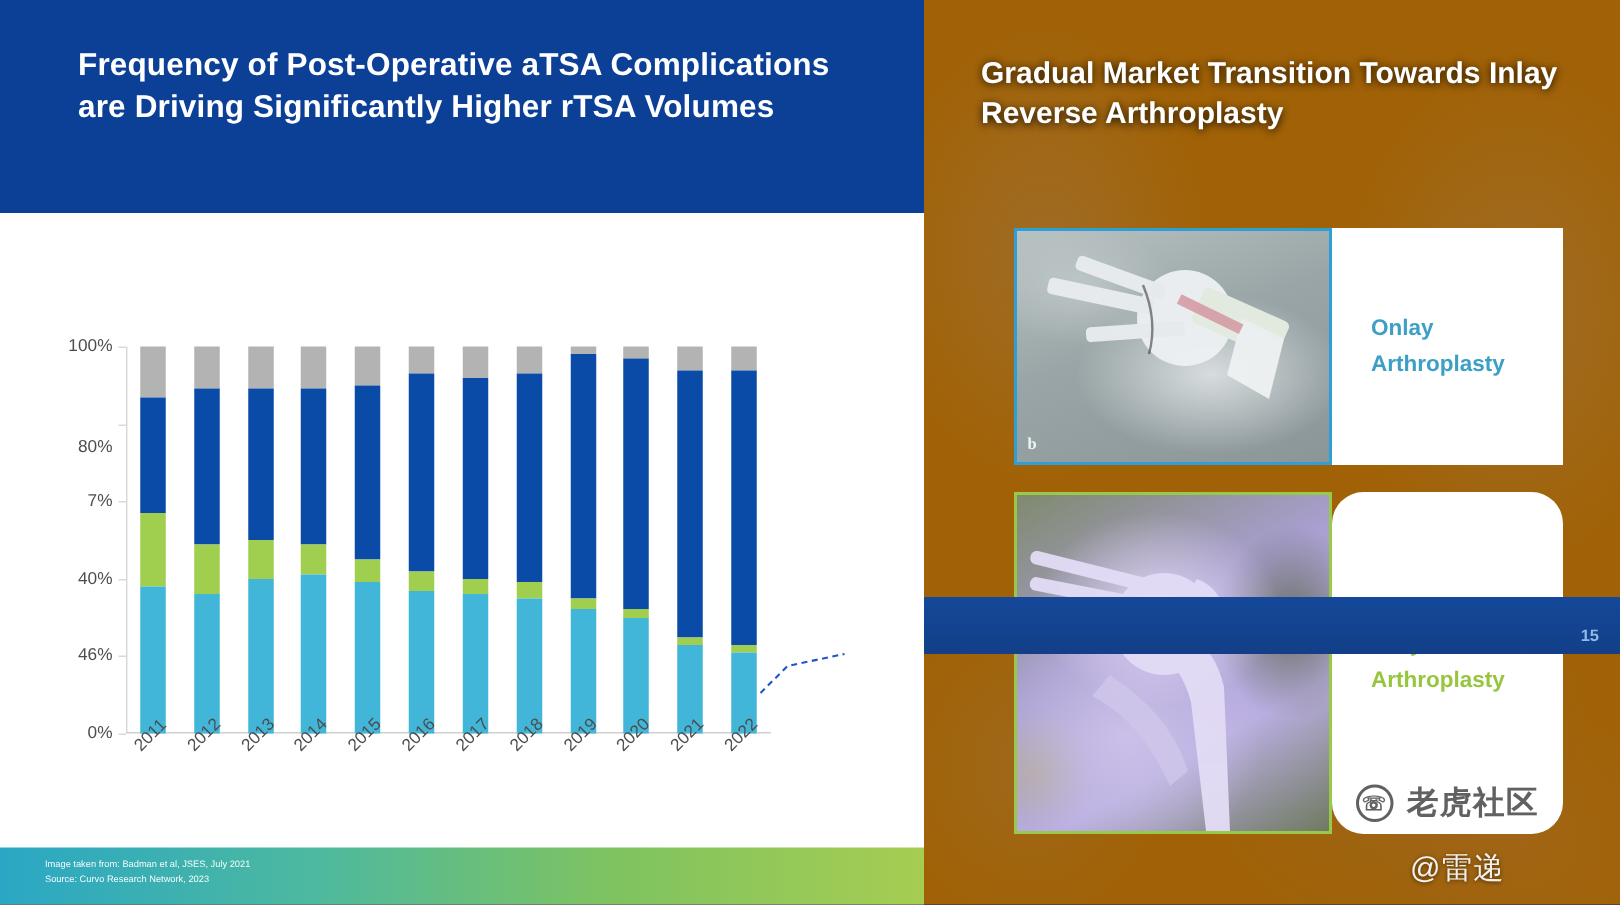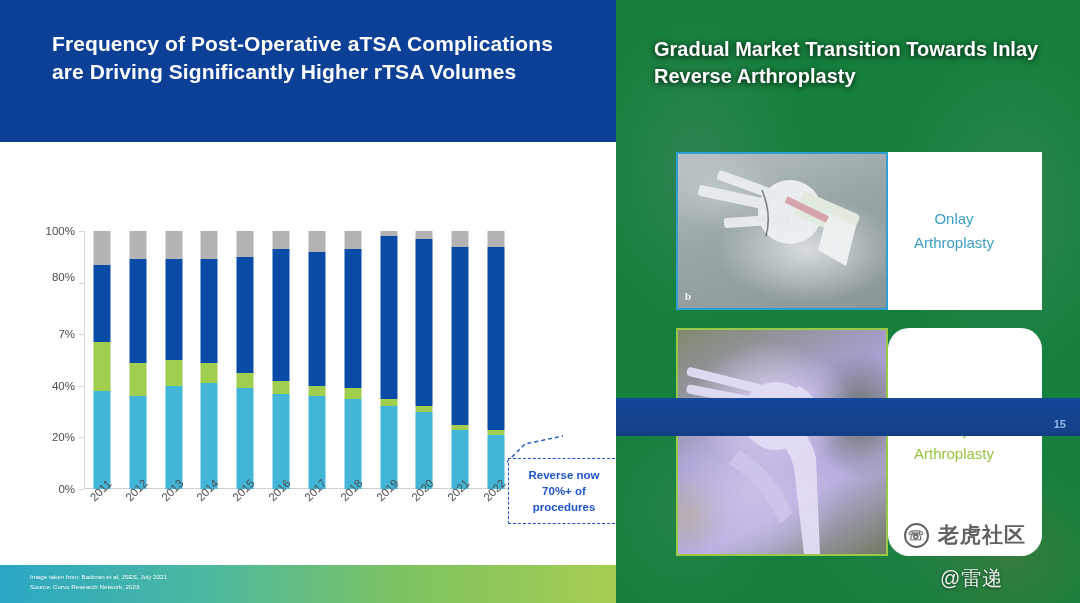--- a/index.html
+++ b/index.html
@@ -72,21 +72,21 @@
     background:linear-gradient(90deg,#2aa7c4 0%,#4db99f 34%,#7ec360 66%,#a6cd52 100%);
   }
   #source-text {
     position:absolute; left:30px; top:7px;
     font-size:6.2px; color:#ffffff; line-height:1.65; opacity:.95;
   }
 
   
   #right-panel {
     position:absolute; left:616px; top:0; width:464px; height:603px;
-    background:#15803d; overflow:hidden;
+    background:#a16207; overflow:hidden;
   }
   .body-shade {
     position:absolute; border-radius:50%;
     background:radial-gradient(closest-side,rgba(150,150,160,.20),rgba(0,0,0,0) 72%);
     pointer-events:none;
   }
   #shade-a { left:-70px; top:-40px; width:300px; height:420px; }
   #shade-b { right:-90px; top:-20px; width:320px; height:460px; }
   #shade-c { left:120px; top:300px; width:380px; height:380px;
              background:radial-gradient(closest-side,rgba(120,120,130,.16),rgba(0,0,0,0) 70%); }
@@ -111,21 +111,21 @@
   }
   #xray-onlay { height:158px; border:2px solid #2e9fd4; }
   #xray-inlay { height:228px; border:2px solid #9ac94a; }
 
   .label-card {
     background:#ffffff; display:flex; align-items:center;
     padding-left:26px; width:154px;
   }
   #label-onlay { height:158px; }
   #label-inlay { height:228px;border-radius:21px; }
-  .label-text { font-size:15px; font-weight:normal; line-height:1.6;text-align:center; }
+  .label-text { font-size:15px; font-weight:bold; line-height:1.6; }
   #onlay-text { color:#3d9fc4; }
   #inlay-text { color:#98c53f; }
 
   
   .xr-bg { position:absolute; inset:0; }
   #xr-bg-onlay {
     background:
       radial-gradient(ellipse 60% 48% at 62% 62%, rgba(232,236,238,.80), rgba(0,0,0,0) 72%),
       radial-gradient(ellipse 40% 34% at 20% 24%, rgba(205,212,214,.55), rgba(0,0,0,0) 75%),
       linear-gradient(160deg,#b9c2c3 0%,#99a5a6 45%,#8b9699 100%);
@@ -183,27 +183,27 @@
     </div>
 
     <div id="chart-card">
 
       <div id="plot">
         <div id="axis-line"></div>
         <div id="axis-base"></div>
         <div id="y-axis">
             <div class="ylabel" style="top: 258px;">0%</div>
             <div class="ytick" style="top: 258px;"></div>
-            <div class="ylabel" style="top: 206.4px;">20%</div>
+            <div class="ylabel" style="top: 206.4px;">46%</div>
             <div class="ytick" style="top: 206.4px;"></div>
             <div class="ylabel" style="top: 154.8px;">40%</div>
             <div class="ytick" style="top: 154.8px;"></div>
             <div class="ylabel" style="top: 103.2px;">7%</div>
             <div class="ytick" style="top: 103.2px;"></div>
-            <div class="ylabel" style="top: 46px; margin-left: 22px;">80%</div>
+            <div class="ylabel" style="top: 67px; margin-left: 22px;">80%</div>
             <div class="ytick" style="top: 51.6px;"></div>
             <div class="ylabel" style="top: 0px;">100%</div>
             <div class="ytick" style="top: 0px;"></div>
           </div>
         <div id="bars">
             <div class="bar-slot">
               <div class="bar">
                 <div class="seg-total" style="background: rgb(65, 182, 217); height: 38%;"></div>
                 <div class="seg-partial" style="background: rgb(160, 206, 78); height: 19%;"></div>
                 <div class="seg-reverse" style="background: rgb(11, 75, 168); height: 30%;"></div>
@@ -312,25 +312,20 @@
             <div class="xlabel" style="left: 79.1667%;">2020</div>
             <div class="xlabel" style="left: 87.5%;">2021</div>
             <div class="xlabel" style="left: 95.8333%;">2022</div>
           </div>
       </div>
 
       <svg id="callout-leader" viewBox="0 0 60 30">
         <path d="M2 28 L20 10 L58 2" fill="none" stroke="#1e55c8" stroke-width="1.4" stroke-dasharray="4 3"></path>
       </svg>
 
-      <div id="callout">
-        <span>Reverse now</span>
-        <span>70%+ of</span>
-        <span>procedures</span>
-      </div>
 
     </div>
 
     <div id="left-footer">
       <div id="source-text">
         <div>Image taken from:  Badman et al, JSES, July 2021</div>
         <div>Source: Curvo Research Network, 2023</div>
       </div>
     </div>
   </div>

